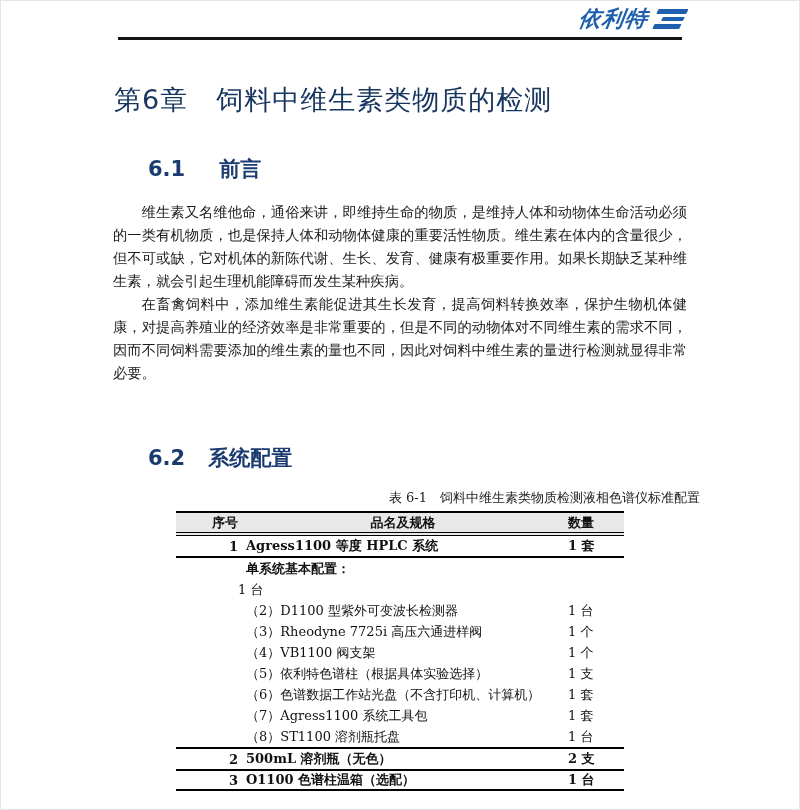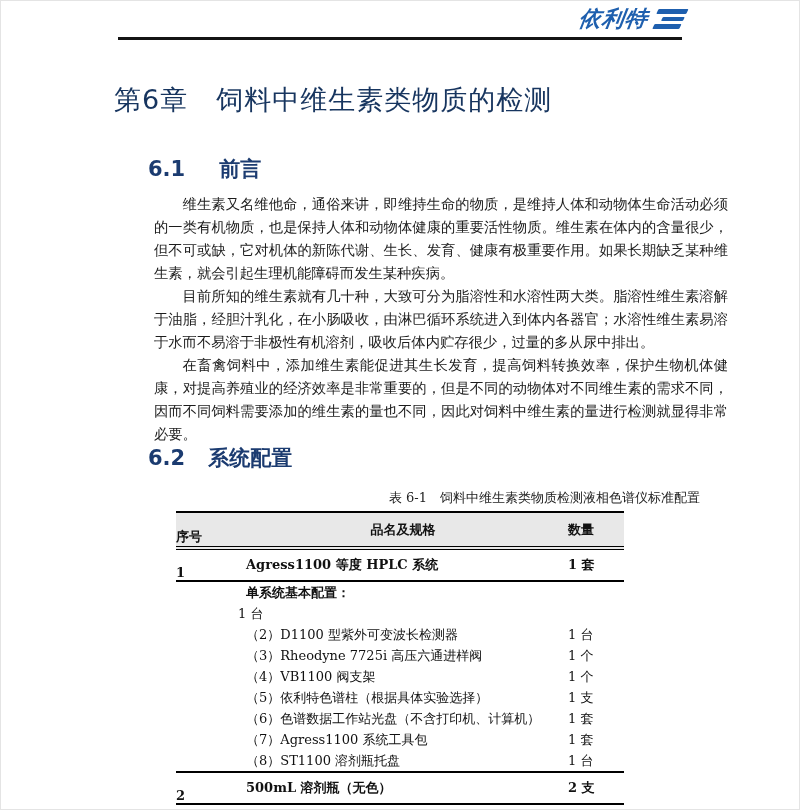--- a/index.html
+++ b/index.html
@@ -46,21 +46,21 @@
     position:absolute; left:148px;
     display:flex; align-items:baseline; gap:23px;
     font-family:"DejaVu Sans","Liberation Sans",sans-serif;
     font-weight:bold; font-size:21px;
     color:#1b3b70;
   }
   #sec-61 { top:155px;gap:34px; }
   #sec-62 { top:444px; }
   
   .body-text {
-    position:absolute; top:193px; left:113px; width:574px;margin-left:41px;
+    position:absolute; top:201px; left:113px; width:574px;
   }
   .body-text p {
     font-size:14.3px; line-height:23px;
     text-align:justify; text-justify:inter-character;
     text-indent:2em;
     color:#1c1c1c;
   }
   
   .table-caption {
     position:absolute; top:489px; left:100px; width:600px;
@@ -74,21 +74,21 @@
   .row.header {
     min-height:25px;
     background:#e8e8e8;
     border-top:2px solid #000;
     border-bottom:4px double #000;
     font-weight:bold;
   }
   .row.main { min-height:22px; font-weight:bold; }
   .row.bb { border-bottom:2px solid #000; }
   .row.sub-head { font-weight:bold;justify-content:flex-end; }
-  .c-no  { width:62px; text-align:left;margin-top:15px; }
+  .c-no  { width:62px; text-align:right; }
   .c-name{ flex:1; padding-left:8px; }
   .c-qty { width:56px; }
 </style>
 </head>
 <body>
 
 <div class="logo">
   <span class="logo-text">依利特</span>
   <span class="logo-bars">
       <i></i>
@@ -100,21 +100,20 @@
 
 <h1 class="chapter-title">第6章　饲料中维生素类物质的检测</h1>
 
 <div class="section-heading" id="sec-61">
   <span>6.1</span>
   <span>前言</span>
 </div>
 
 <div class="body-text">
   <p>维生素又名维他命，通俗来讲，即维持生命的物质，是维持人体和动物体生命活动必须的一类有机物质，也是保持人体和动物体健康的重要活性物质。维生素在体内的含量很少，但不可或缺，它对机体的新陈代谢、生长、发育、健康有极重要作用。如果长期缺乏某种维生素，就会引起生理机能障碍而发生某种疾病。</p>
-  <p>目前所知的维生素就有几十种，大致可分为脂溶性和水溶性两大类。脂溶性维生素溶解于油脂，经胆汁乳化，在小肠吸收，由淋巴循环系统进入到体内各器官；水溶性维生素易溶于水而不易溶于非极性有机溶剂，吸收后体内贮存很少，过量的多从尿中排出。</p>
   <p>在畜禽饲料中，添加维生素能促进其生长发育，提高饲料转换效率，保护生物机体健康，对提高养殖业的经济效率是非常重要的，但是不同的动物体对不同维生素的需求不同，因而不同饲料需要添加的维生素的量也不同，因此对饲料中维生素的量进行检测就显得非常必要。</p>
 </div>
 
 <div class="section-heading" id="sec-62">
   <span>6.2</span>
   <span>系统配置</span>
 </div>
 
 <div class="table-caption">表 6-1　饲料中维生素类物质检测液相色谱仪标准配置</div>
 

